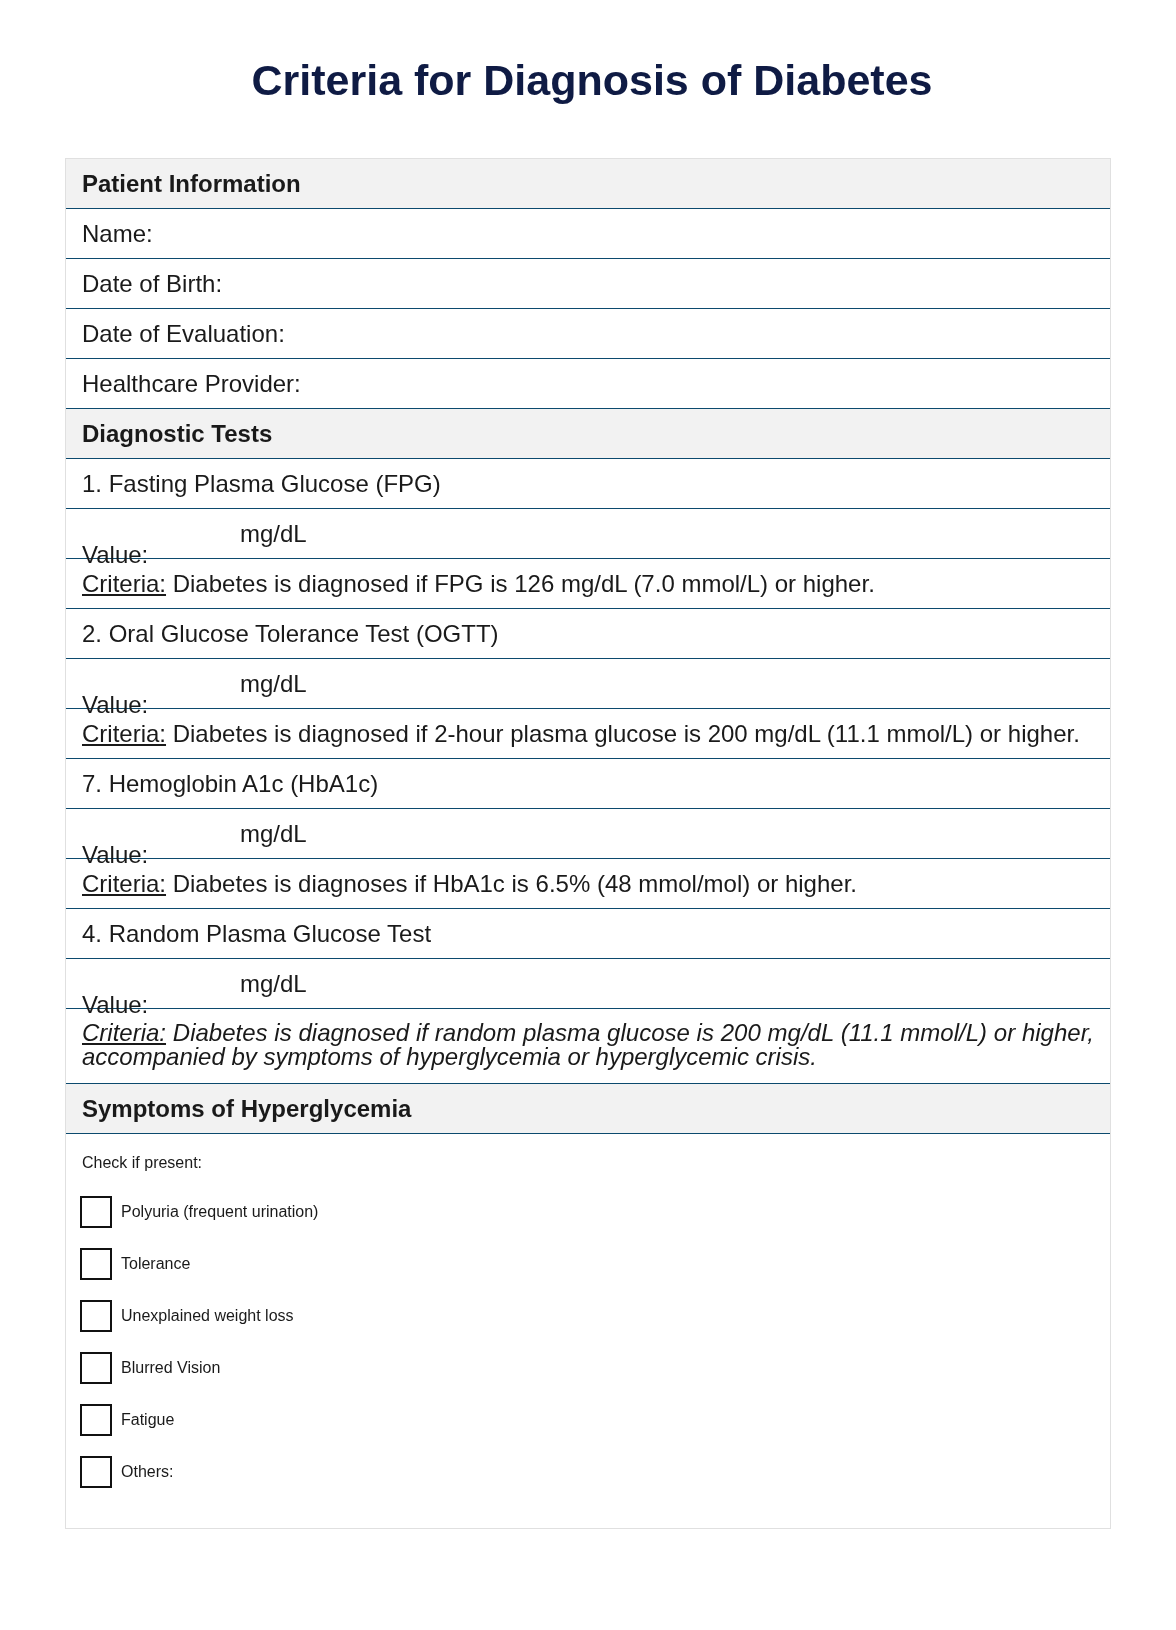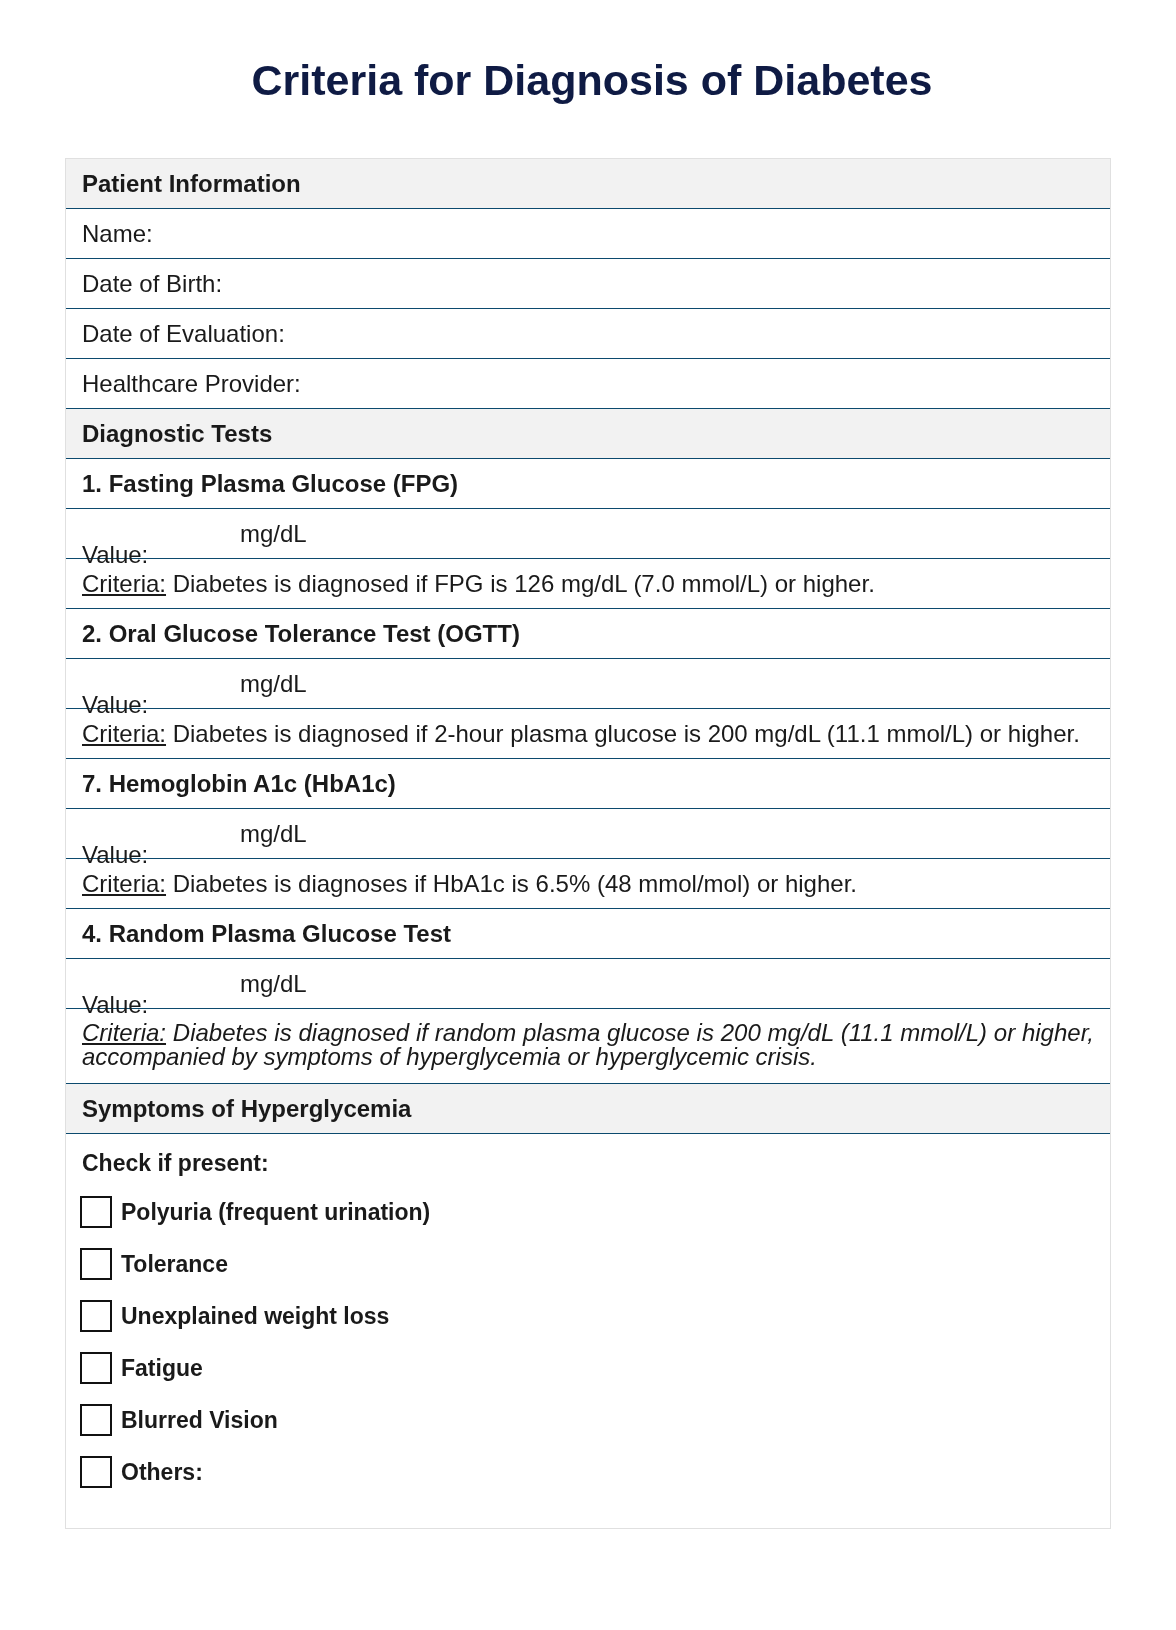--- a/index.html
+++ b/index.html
@@ -28,35 +28,34 @@
       padding: 0 16px;
       font-size: 24px;
       line-height: 24px;
       display: flex; align-items: center;
       height: 50px;
     }
     .row.section {
       background: #f2f2f2;
       font-weight: bold;
     }
-    .row.subhead { font-weight: bold; }
+    .row.subhead { font-weight: normal; }
     .row.tall {
       height: 75px;
       text-align: justify;
       text-align-last: left;
       display: block;
       padding-top: 12px;
       font-style: italic;
     }
     .u { text-decoration: underline; }
     .value-label { display: inline-block; width: 158px; margin-top: 42px; }
     .symptoms {
       padding: 12px 14px 30px 14px;
-      font-size: 23px;
-      font-weight: bold;
+      font-size: 16px;
     }
     .check-intro { padding-left: 2px; height: 34px; line-height: 34px; margin-bottom: 6px; }
     .check-item {
       display: flex; align-items: center;
       height: 52px;
     }
     .box {
       width: 32px; height: 32px;
       border: 2px solid #111;
       box-sizing: border-box;
@@ -128,24 +127,24 @@
     <div class="check-item">
       <span class="box"></span>
       <span>Tolerance</span>
     </div>
     <div class="check-item">
       <span class="box"></span>
       <span>Unexplained weight loss</span>
     </div>
     <div class="check-item">
       <span class="box"></span>
-      <span>Fatigue</span>
+      <span>Blurred Vision</span>
     </div>
     <div class="check-item">
       <span class="box"></span>
-      <span>Blurred Vision</span>
+      <span>Fatigue</span>
     </div>
     <div class="check-item">
       <span class="box"></span>
       <span>Others:</span>
     </div>
   </div>
 </div>
 
 </body></html>

